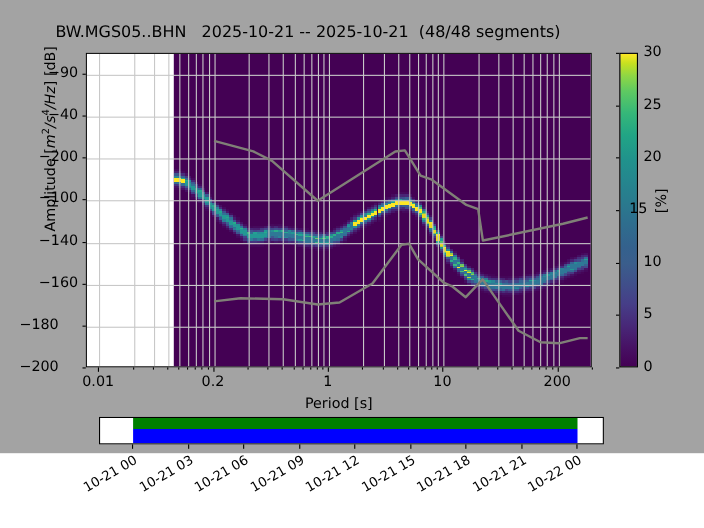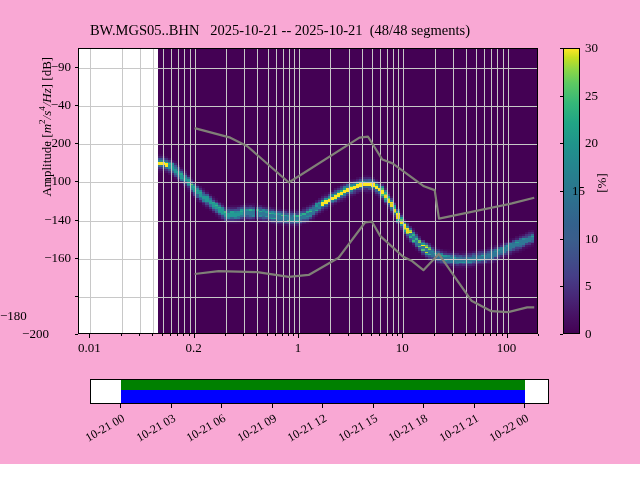--- a/index.html
+++ b/index.html
@@ -3,21 +3,21 @@
 <meta charset="utf-8">
 <style>
   * { box-sizing: border-box; }
   html, body {
     margin: 0; padding: 0;
     width: 640px; height: 480px;
     background: #ffffff;
     font-family: "DejaVu Sans", sans-serif;
     overflow: hidden;
   }
-  #root { position: relative; width: 640px; height: 464px; background:#f9a8d4;font-family:Liberation Serif, serif; }
+  #root { position: relative; width: 640px; height: 412px; background:#a3a3a3; }
 
   
   #title {
     position: absolute;
     left: 0; top: 22px; width: 560px;
     text-align: center;
     font-size: 14.5px;
     color: #000;
     white-space: pre;
   }
@@ -1418,20 +1418,21 @@
       <div id="modellayer">
           <svg width="460" height="286" viewBox="0 0 460 286">
             <path d="M115.59 79.13 L151.32 88.66 L168.30 97.24 L209.81 133.47 L280.42 88.66 L289.07 87.71 L303.32 110.59 L313.58 114.40 L344.99 137.28 L355.67 141.09 L359.99 169.69 L432.91 154.44 L455.23 148.72 " fill="none" stroke="#808077" stroke-width="2.2" stroke-linejoin="round"></path>
             <path d="M115.59 224.99 L139.64 222.13 L178.41 223.08 L209.81 227.85 L229.67 225.94 L259.59 208.78 L286.02 173.51 L292.85 172.55 L301.11 186.85 L324.26 207.83 L332.52 211.64 L344.41 221.17 L359.78 204.97 L376.39 228.80 L392.41 251.68 L412.43 262.17 L429.04 263.12 L448.16 258.35 L455.23 258.35 " fill="none" stroke="#808077" stroke-width="2.2" stroke-linejoin="round"></path>
           </svg>
         </div>
     </div>
   </div>
 
   <div id="ylabel">Amplitude [<i>m</i><sup>2</sup><i>/s</i><sup>4</sup><i>/Hz</i>] [dB]</div>
+  <div id="xlabel">Period [s]</div>
 
   <div id="cbar"></div>
   <div id="cblabel">[%]</div>
 
   <div id="timeline">
     <div id="tl-green"></div>
     <div id="tl-blue"></div>
   </div>
 
 <div class="ytick-mark" style="position: absolute; left: 74.5px; top: 67.0667px; width: 3.5px; height: 1px; background: rgb(0, 0, 0);"></div>
@@ -1440,33 +1441,33 @@
     <div style="position: absolute; left: 0px; width: 71px; top: 97.2px; text-align: right; font-size: 13px; color: rgb(0, 0, 0);">−40</div>
     <div class="ytick-mark" style="position: absolute; left: 74.5px; top: 143.333px; width: 3.5px; height: 1px; background: rgb(0, 0, 0);"></div>
     <div style="position: absolute; left: 0px; width: 71px; top: 135.333px; text-align: right; font-size: 13px; color: rgb(0, 0, 0);">−200</div>
     <div class="ytick-mark" style="position: absolute; left: 74.5px; top: 181.467px; width: 3.5px; height: 1px; background: rgb(0, 0, 0);"></div>
     <div style="position: absolute; left: 0px; width: 71px; top: 173.467px; text-align: right; font-size: 13px; color: rgb(0, 0, 0);">−100</div>
     <div class="ytick-mark" style="position: absolute; left: 74.5px; top: 219.6px; width: 3.5px; height: 1px; background: rgb(0, 0, 0);"></div>
     <div style="position: absolute; left: 0px; width: 71px; top: 211.6px; text-align: right; font-size: 13px; color: rgb(0, 0, 0);">−140</div>
     <div class="ytick-mark" style="position: absolute; left: 74.5px; top: 257.733px; width: 3.5px; height: 1px; background: rgb(0, 0, 0);"></div>
     <div style="position: absolute; left: 0px; width: 71px; top: 249.733px; text-align: right; font-size: 13px; color: rgb(0, 0, 0);">−160</div>
     <div class="ytick-mark" style="position: absolute; left: 74.5px; top: 295.867px; width: 3.5px; height: 1px; background: rgb(0, 0, 0);"></div>
-    <div style="position: absolute; left: 0px; width: 71px; top: 287.867px; text-align: left; font-size: 13px; color: rgb(0, 0, 0); margin-top: 20px;">−180</div>
+    <div style="position: absolute; left: 0px; width: 71px; top: 287.867px; text-align: center; font-size: 13px; color: rgb(0, 0, 0);">−180</div>
     <div class="ytick-mark" style="position: absolute; left: 74.5px; top: 334px; width: 3.5px; height: 1px; background: rgb(0, 0, 0);"></div>
     <div style="position: absolute; left: 0px; width: 71px; top: 326px; text-align: center; font-size: 13px; color: rgb(0, 0, 0);">−200</div>
     <div style="position: absolute; left: 89.2582px; top: 334px; width: 1px; height: 4px; background: rgb(0, 0, 0);"></div>
     <div class="xtick-label" style="left: 89.2582px; top: 340px;">0.01</div>
     <div style="position: absolute; left: 193.592px; top: 334px; width: 1px; height: 4px; background: rgb(0, 0, 0);"></div>
     <div class="xtick-label" style="left: 193.592px; top: 340px;">0.2</div>
     <div style="position: absolute; left: 297.925px; top: 334px; width: 1px; height: 4px; background: rgb(0, 0, 0);"></div>
     <div class="xtick-label" style="left: 297.925px; top: 340px;">1</div>
     <div style="position: absolute; left: 402.259px; top: 334px; width: 1px; height: 4px; background: rgb(0, 0, 0);"></div>
     <div class="xtick-label" style="left: 402.259px; top: 340px;">10</div>
     <div style="position: absolute; left: 506.592px; top: 334px; width: 1px; height: 4px; background: rgb(0, 0, 0);"></div>
-    <div class="xtick-label" style="left: 506.592px; top: 340px;">100</div>
+    <div class="xtick-label" style="left: 506.592px; top: 340px;">200</div>
     <div style="position: absolute; left: 120.666px; top: 334px; width: 1px; height: 2.2px; background: rgb(0, 0, 0);"></div>
     <div style="position: absolute; left: 139.038px; top: 334px; width: 1px; height: 2.2px; background: rgb(0, 0, 0);"></div>
     <div style="position: absolute; left: 152.073px; top: 334px; width: 1px; height: 2.2px; background: rgb(0, 0, 0);"></div>
     <div style="position: absolute; left: 162.184px; top: 334px; width: 1px; height: 2.2px; background: rgb(0, 0, 0);"></div>
     <div style="position: absolute; left: 170.445px; top: 334px; width: 1px; height: 2.2px; background: rgb(0, 0, 0);"></div>
     <div style="position: absolute; left: 177.43px; top: 334px; width: 1px; height: 2.2px; background: rgb(0, 0, 0);"></div>
     <div style="position: absolute; left: 183.481px; top: 334px; width: 1px; height: 2.2px; background: rgb(0, 0, 0);"></div>
     <div style="position: absolute; left: 188.818px; top: 334px; width: 1px; height: 2.2px; background: rgb(0, 0, 0);"></div>
     <div style="position: absolute; left: 224.999px; top: 334px; width: 1px; height: 2.2px; background: rgb(0, 0, 0);"></div>
     <div style="position: absolute; left: 243.372px; top: 334px; width: 1px; height: 2.2px; background: rgb(0, 0, 0);"></div>

